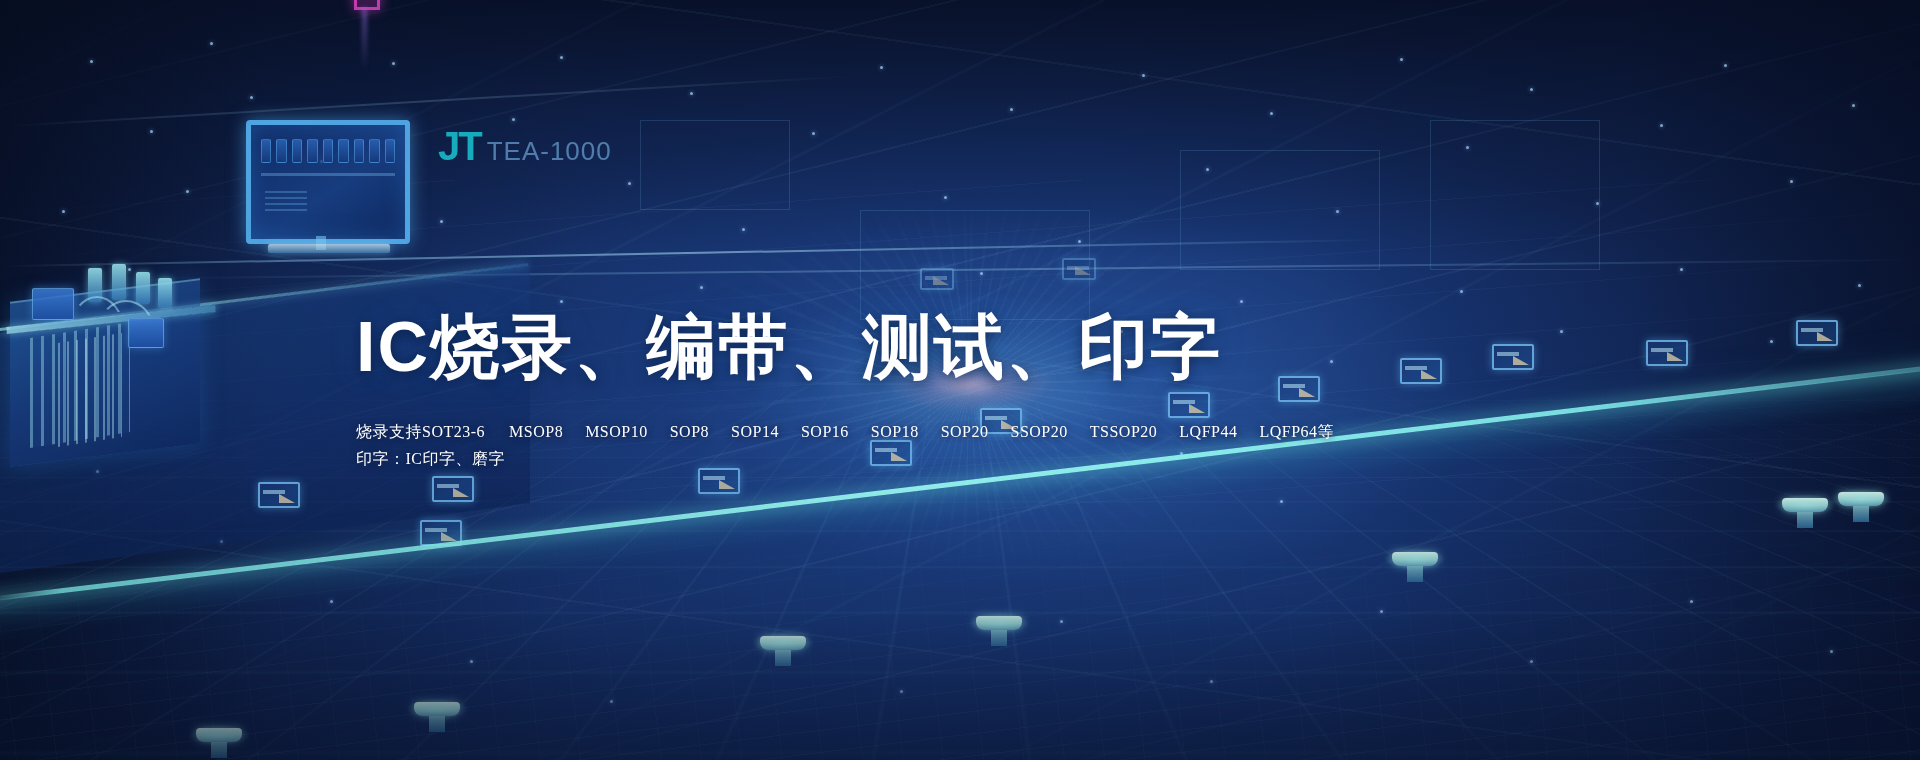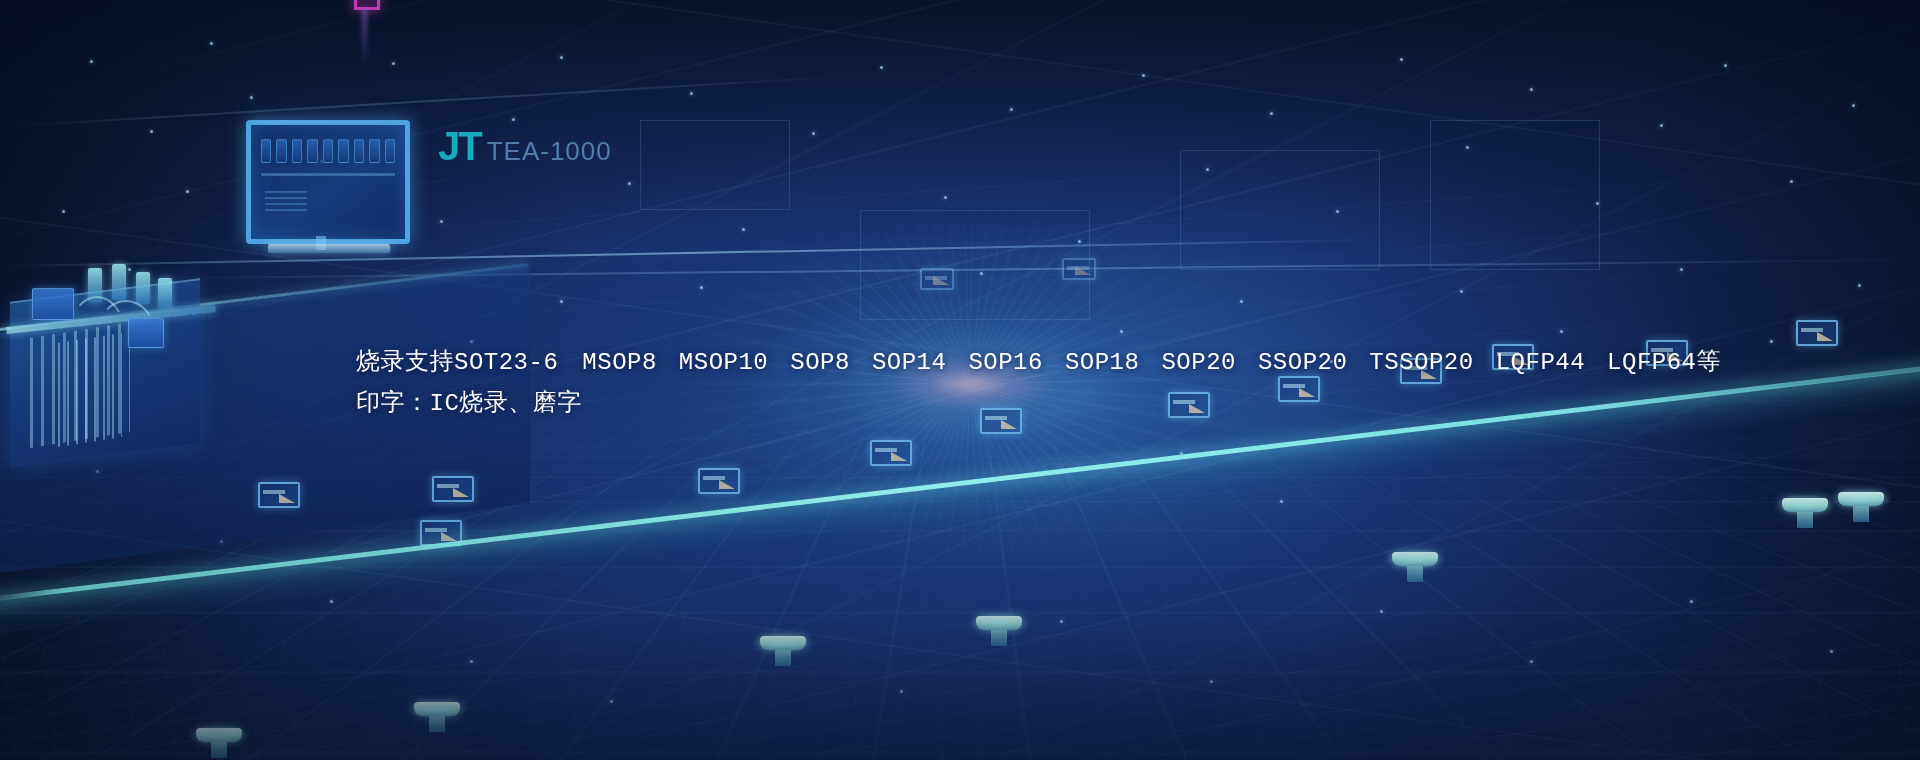--- a/index.html
+++ b/index.html
@@ -405,27 +405,27 @@
     font-weight:bold;
     color:#ffffff;
     letter-spacing:2px;
     line-height:1.08;
     text-shadow:0 2px 14px rgba(6,20,52,0.75), 0 0 28px rgba(40,110,200,0.40);
     white-space:nowrap;
     font-family:"Liberation Sans", sans-serif;
   }
   .sub-list { margin-top:32px; }
   .sub-line {
-    font-size:24px;
+    font-size:16px;
     color:#ffffff;
     line-height:1.72;
     letter-spacing:0.5px;
     white-space:nowrap;
     text-shadow:0 1px 7px rgba(5,18,48,0.85);
-    font-family:Liberation Mono, monospace;
+    font-family:Liberation Serif, serif;
   }
   .sub-line .pkgs { display:inline; }
   .sub-line .pkg { margin-right:22px; }
   .sub-line .pkg:last-child { margin-right:0; }
 </style>
 </head>
 <body>
 
 <div class="banner">
 
@@ -609,26 +609,27 @@
   <div class="puck" style="left:1838px; top:492px;">
     <div class="flare"></div>
       <div class="cap"></div>
       <div class="stem"></div>
   </div>
 
   <div class="vig-bottom"></div>
 
   <div class="text-block">
 
+    <div class="headline">IC烧录、编带、测试、印字</div>
 
     <div class="sub-list">
 
       <div class="sub-line">
         <span>烧录支持SOT23-6</span><span style="display:inline-block;width:24px;"></span><span class="pkgs" id="pkg-list"><span class="pkg">MSOP8</span><span class="pkg">MSOP10</span><span class="pkg">SOP8</span><span class="pkg">SOP14</span><span class="pkg">SOP16</span><span class="pkg">SOP18</span><span class="pkg">SOP20</span><span class="pkg">SSOP20</span><span class="pkg">TSSOP20</span><span class="pkg">LQFP44</span><span class="pkg">LQFP64等</span></span>
       </div>
 
 
-      <div class="sub-line">印字：IC烧录、磨字</div>
+      <div class="sub-line">印字：IC印字、磨字</div>
 
     </div>
   </div>
 
 </div>
 
 </body></html>

